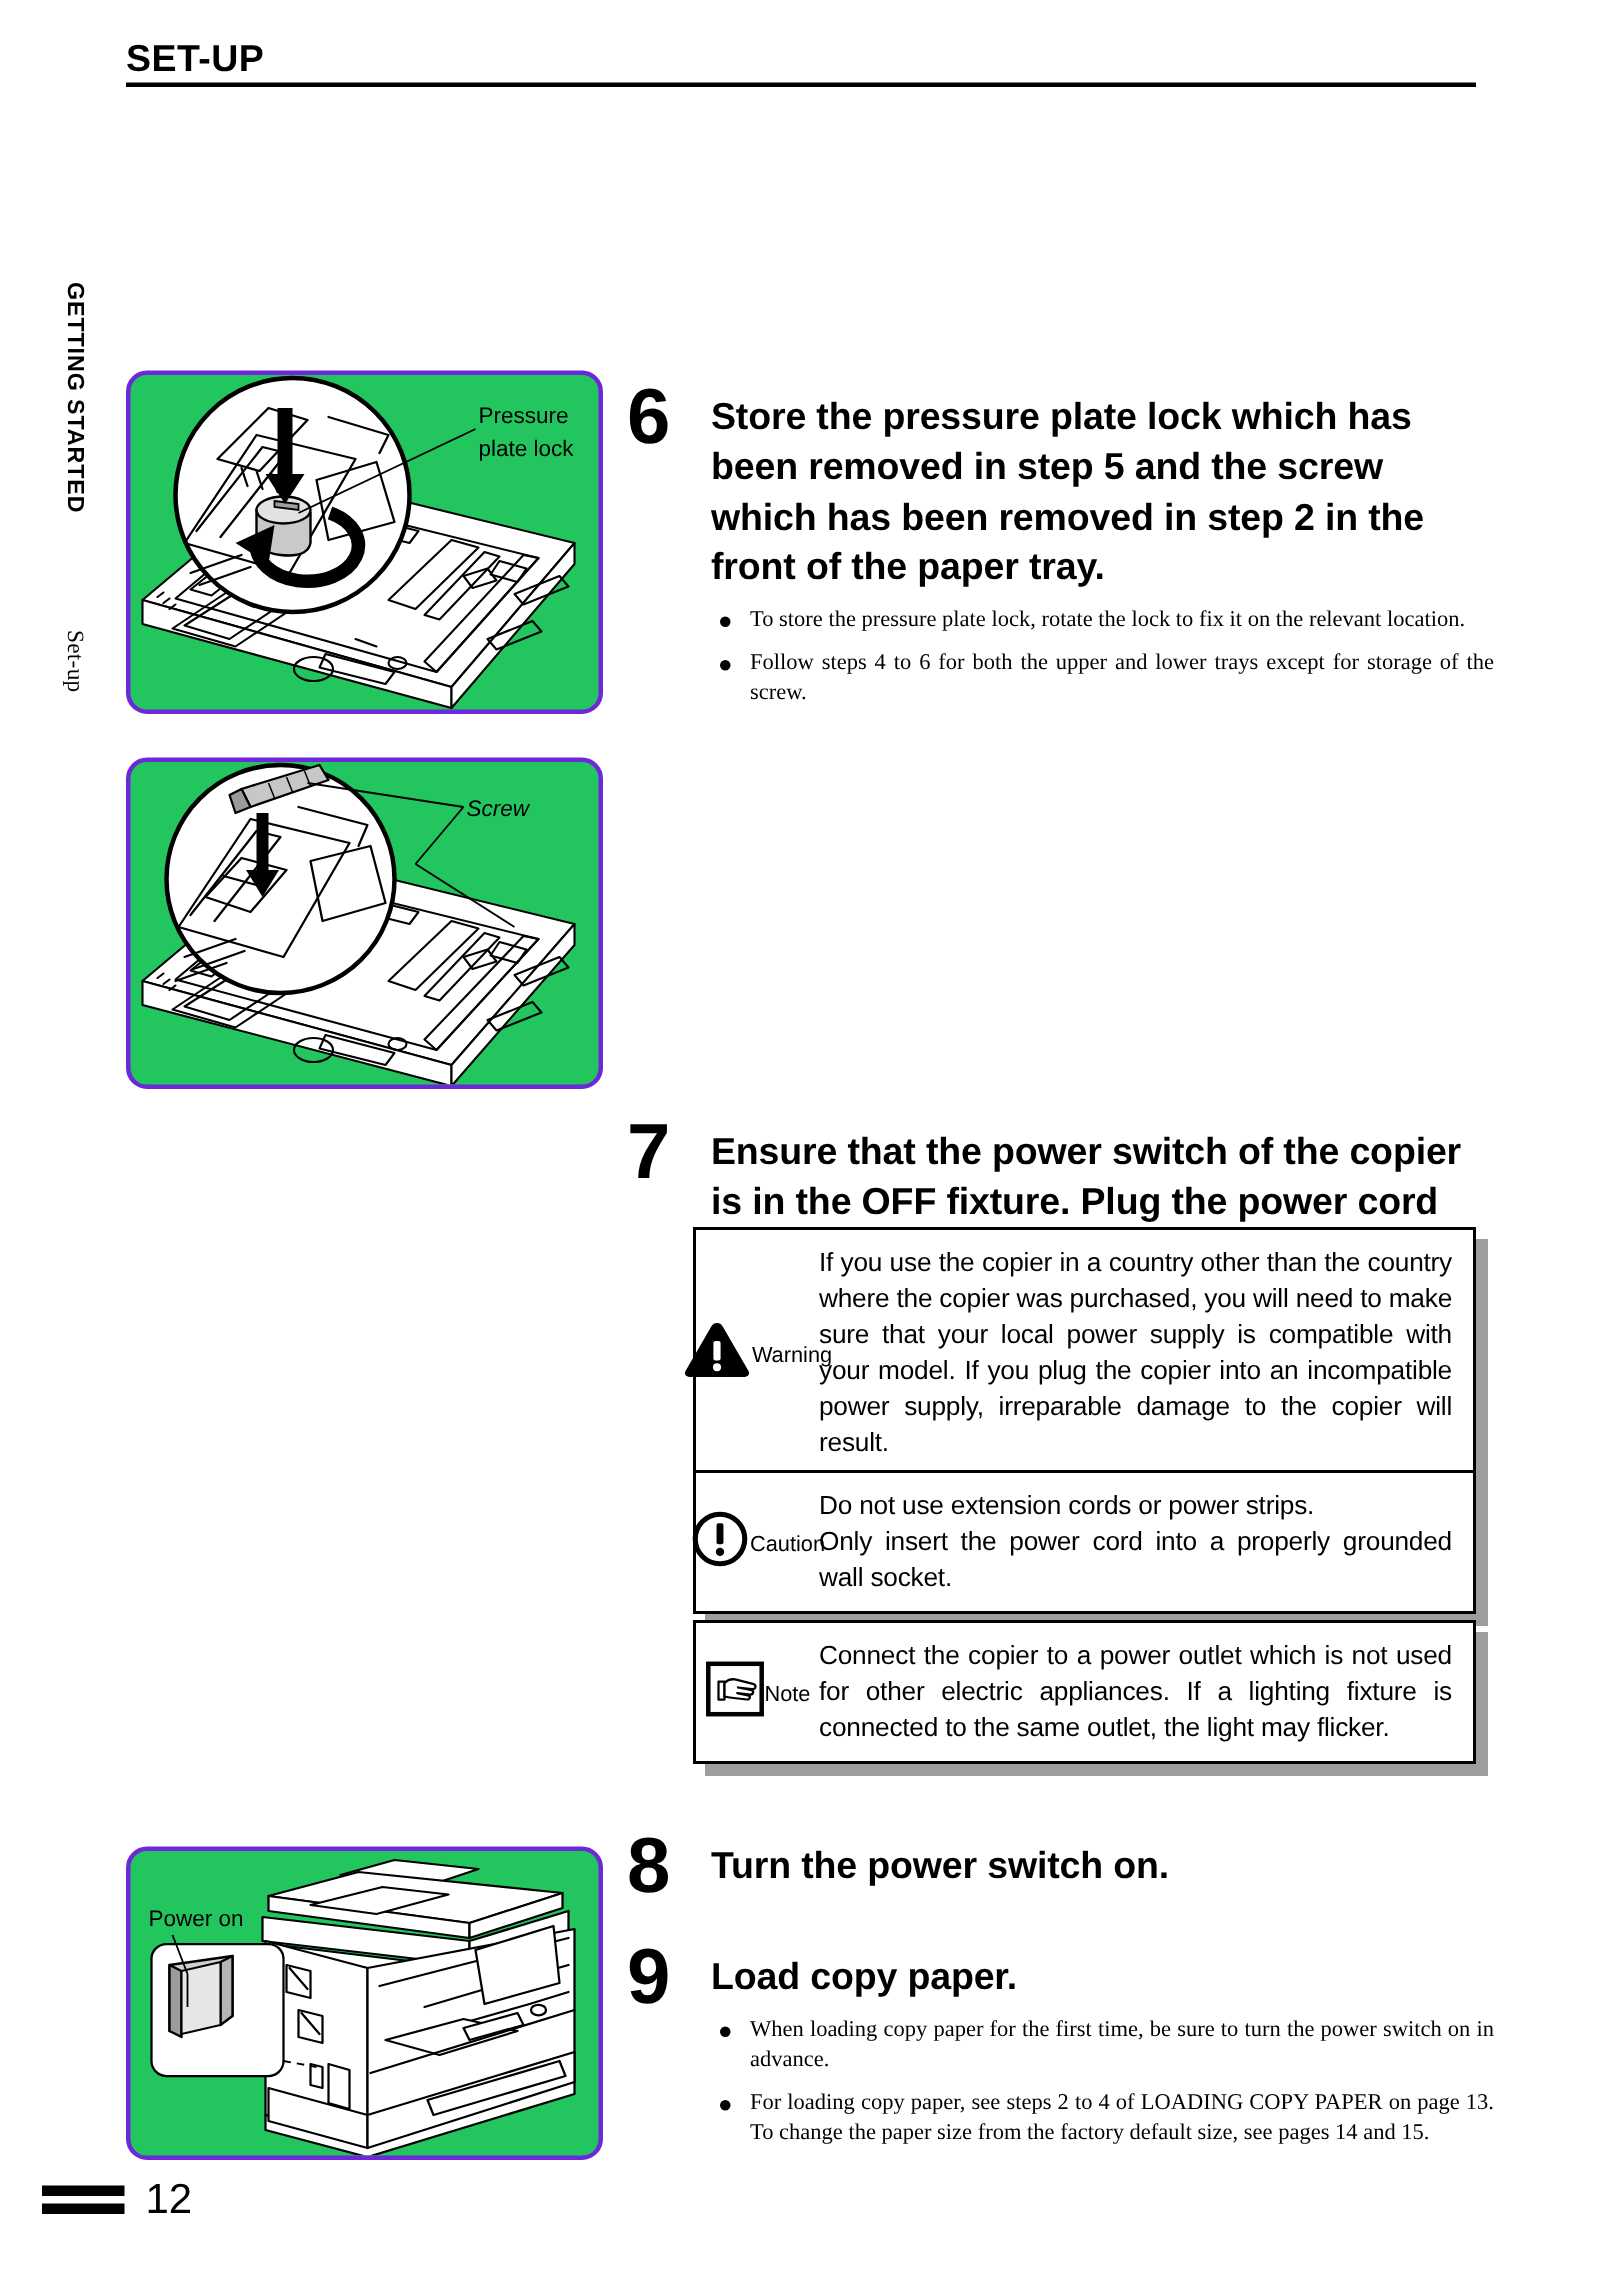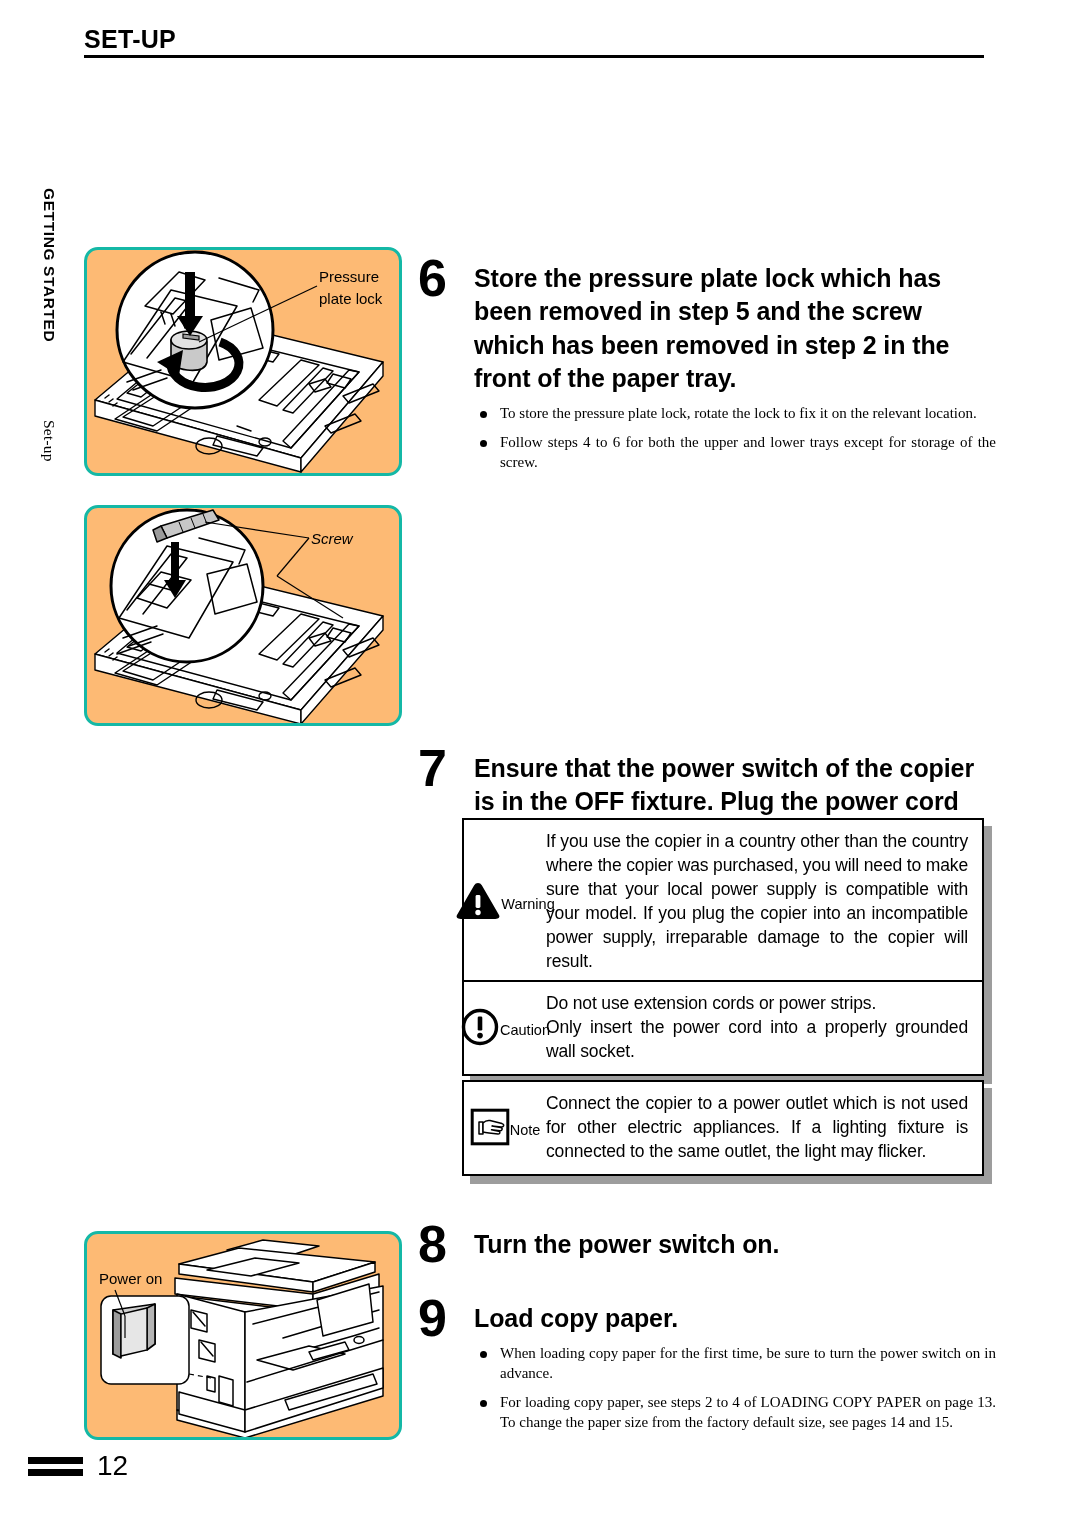--- a/index.html
+++ b/index.html
@@ -63,23 +63,23 @@
     top: 420px;
     transform: rotate(90deg);
     font-family: "Liberation Serif", serif;
     font-size: 15.5px;
     letter-spacing: 0.2px;
   }
 
   
   .figure {
     position: absolute;
-    border: 3px solid #14b8a6;
+    border: 3px solid #6d28d9;
     border-radius: 14px;
-    background: #fdba74;
+    background: #22c55e;
     overflow: hidden;
   }
   #figure-tray-lock { left: 84px;  top: 247px;  width: 312px; height: 223px; }
   #figure-tray-screw{ left: 84px;  top: 505px;  width: 312px; height: 215px; font-style: italic; }
   #figure-copier    { left: 84px;  top: 1231px; width: 312px; height: 203px; }
 
   .figure svg { display: block; width: 100%; height: 100%; }
 
   .fig-label {
     font-family: "Liberation Sans", sans-serif;

